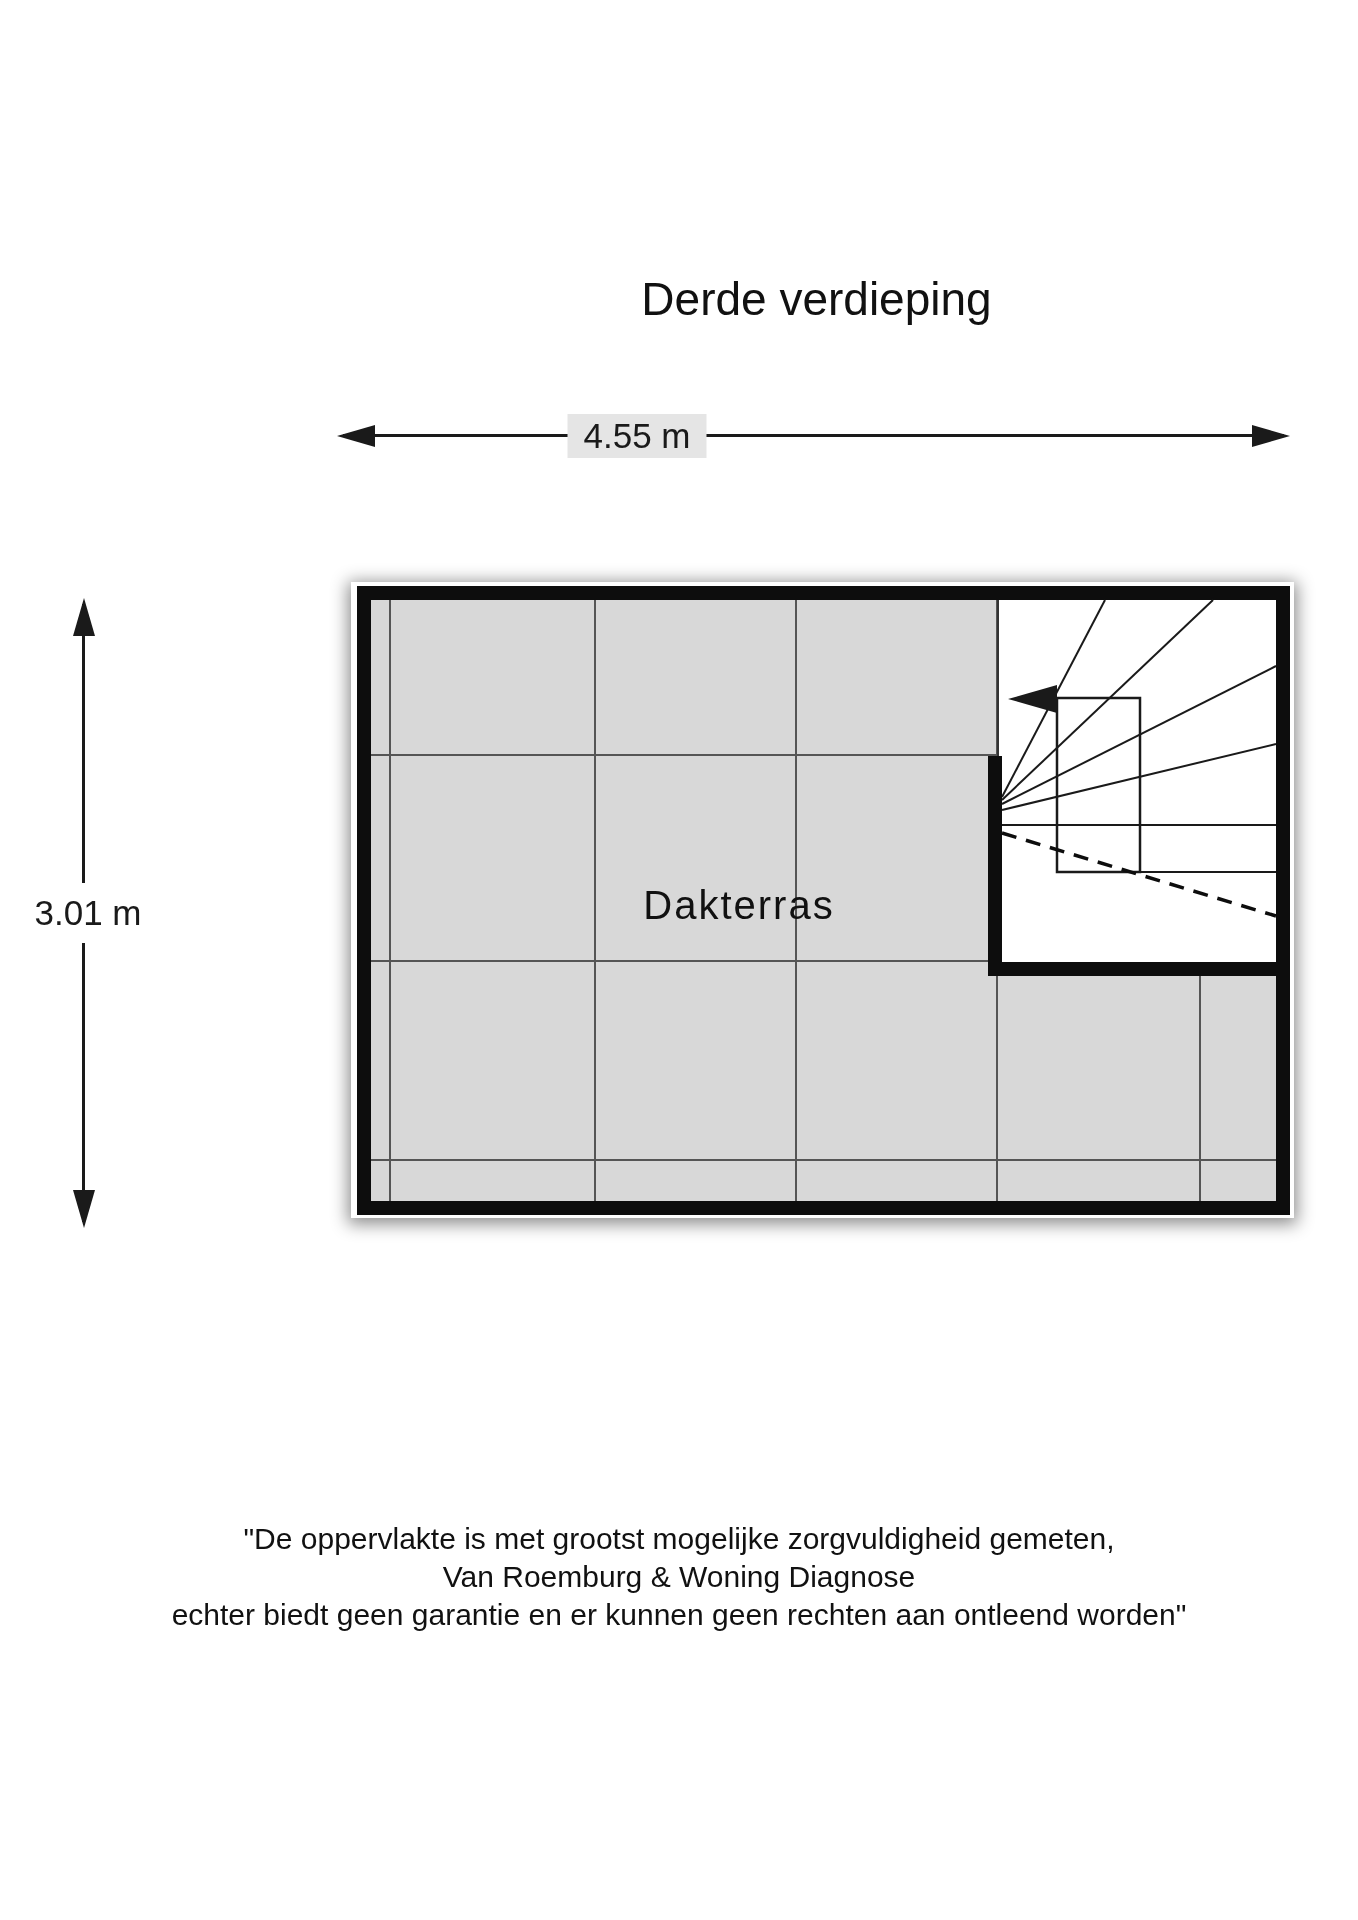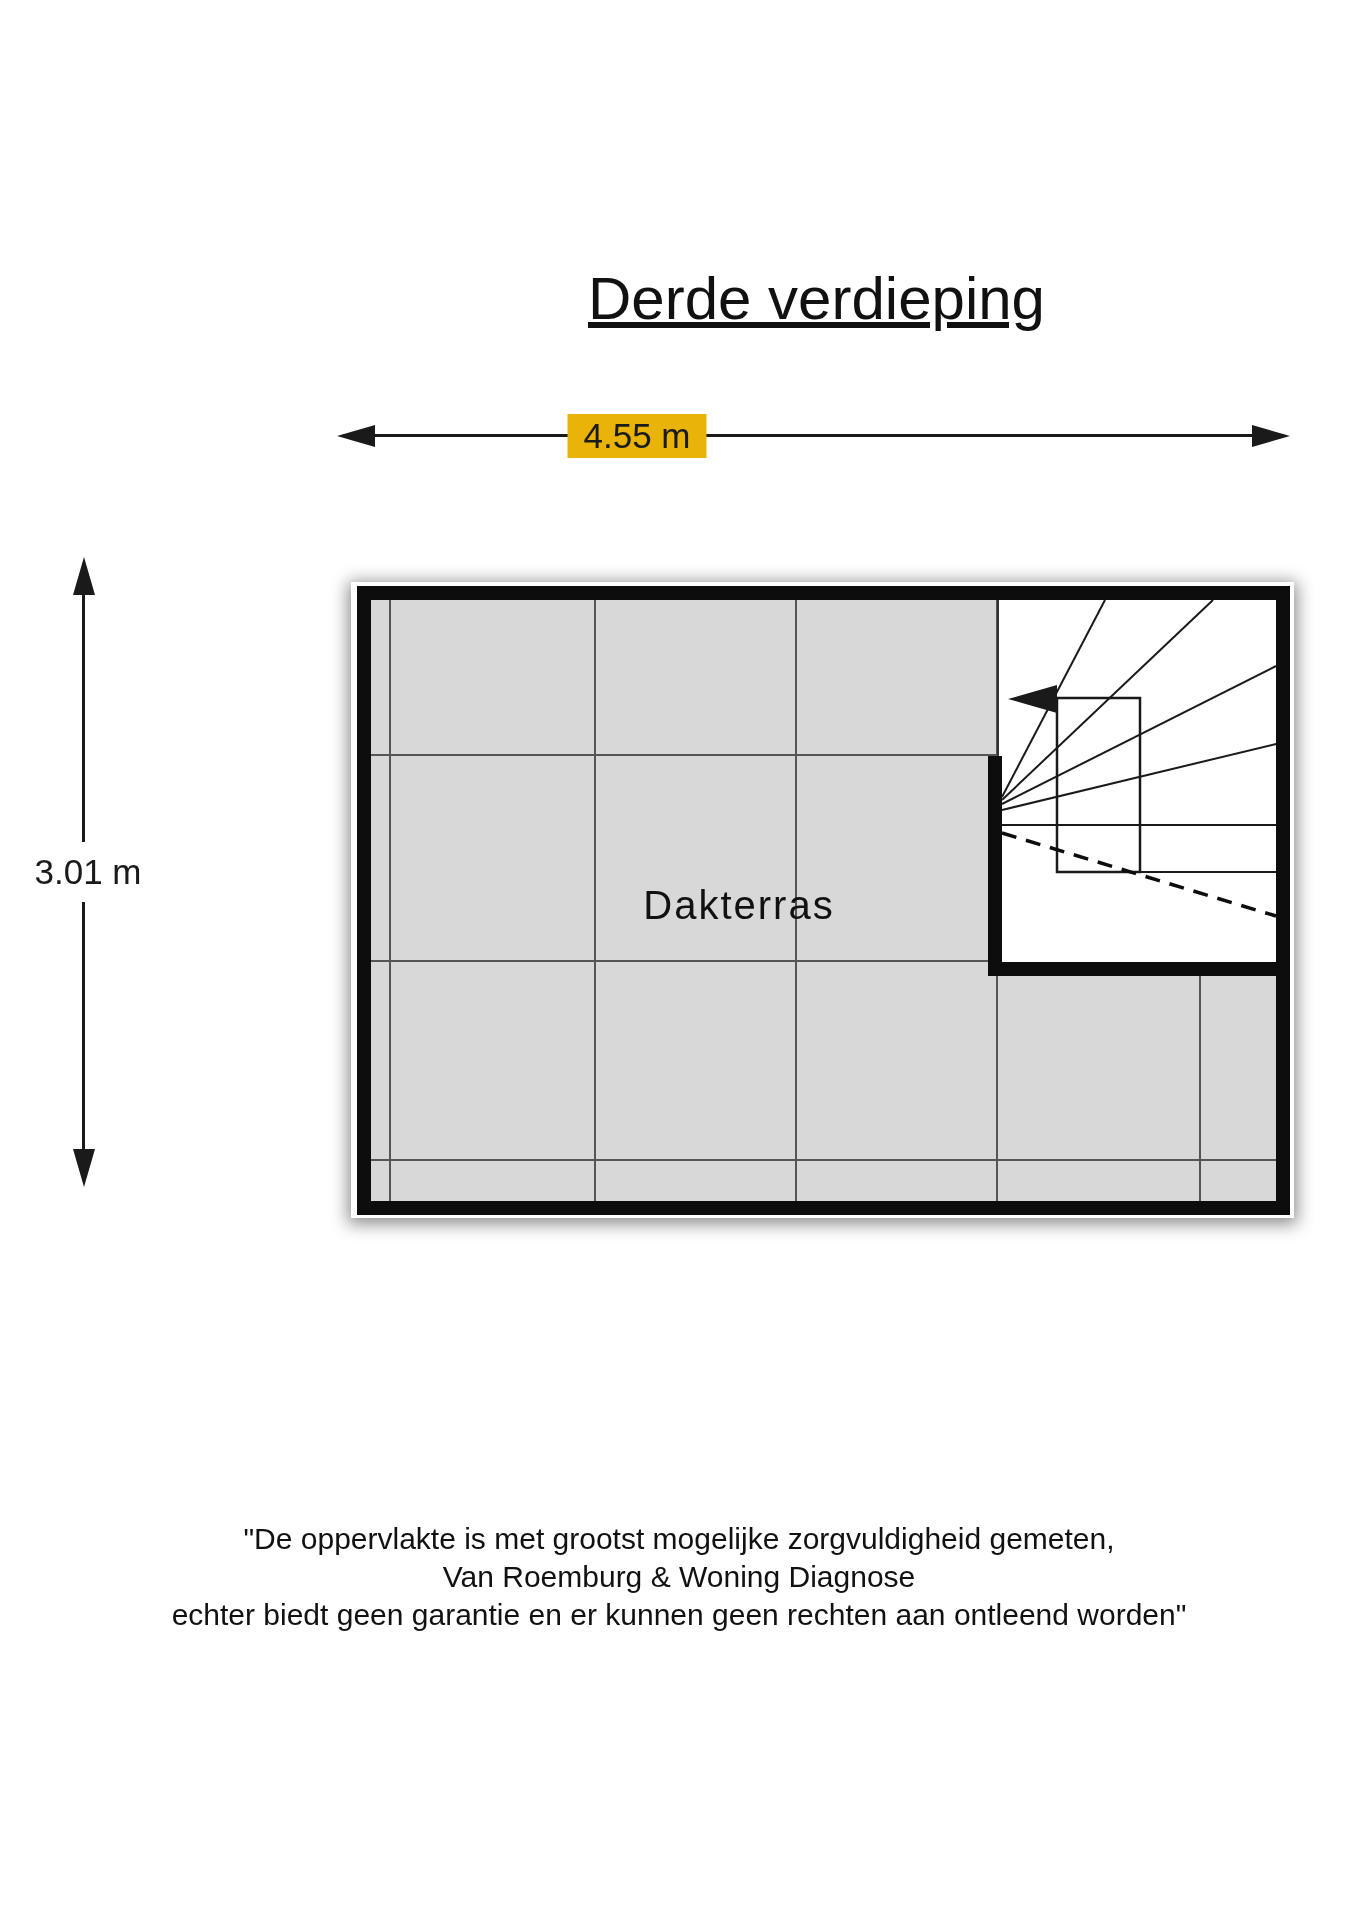--- a/index.html
+++ b/index.html
@@ -2,35 +2,35 @@
 <html><head>
 <meta charset="utf-8">
 <style>
   html,body{margin:0;padding:0;background:#ffffff;}
   body{width:1358px;height:1920px;position:relative;overflow:hidden;
        font-family:"Liberation Sans",sans-serif;color:#1a1a1a;}
   .abs{position:absolute;}
 
   
   #title{left:350px;top:274px;width:933px;text-align:center;
-         font-size:60px;line-height:50px;color:#111;text-decoration:underline;}
+         font-size:46px;line-height:50px;color:#111;}
 
   
   #dim-h{left:337px;top:423px;width:953px;height:26px;}
   #dim-h .line{position:absolute;top:11px;left:6px;right:6px;height:3px;background:#1a1a1a;}
   #dim-h .arr{position:absolute;width:0;height:0;top:2px;}
   #dim-h .arr.l{left:0;border-top:11px solid transparent;border-bottom:11px solid transparent;
                 border-right:38px solid #1a1a1a;}
   #dim-h .arr.r{right:0;border-top:11px solid transparent;border-bottom:11px solid transparent;
                 border-left:38px solid #1a1a1a;}
   #dim-h .lbl{position:absolute;left:300px;top:13px;transform:translate(-50%,-50%);
-              background:#eab308;padding:2px 16px;font-size:35px;white-space:nowrap;}
+              background:#e5e5e5;padding:2px 16px;font-size:35px;white-space:nowrap;}
 
   
-  #dim-v{left:60px;top:557px;width:48px;height:630px;}
+  #dim-v{left:60px;top:598px;width:48px;height:630px;}
   #dim-v .line{position:absolute;left:22px;top:6px;bottom:6px;width:3px;background:#1a1a1a;}
   #dim-v .arr{position:absolute;width:0;height:0;left:13px;}
   #dim-v .arr.t{top:0;border-left:11px solid transparent;border-right:11px solid transparent;
                 border-bottom:38px solid #1a1a1a;}
   #dim-v .arr.b{bottom:0;border-left:11px solid transparent;border-right:11px solid transparent;
                 border-top:38px solid #1a1a1a;}
   #dim-v .lbl{position:absolute;left:28px;top:50%;transform:translate(-50%,-50%);
               background:#fff;padding:10px 6px;font-size:35px;white-space:nowrap;}
 
   

